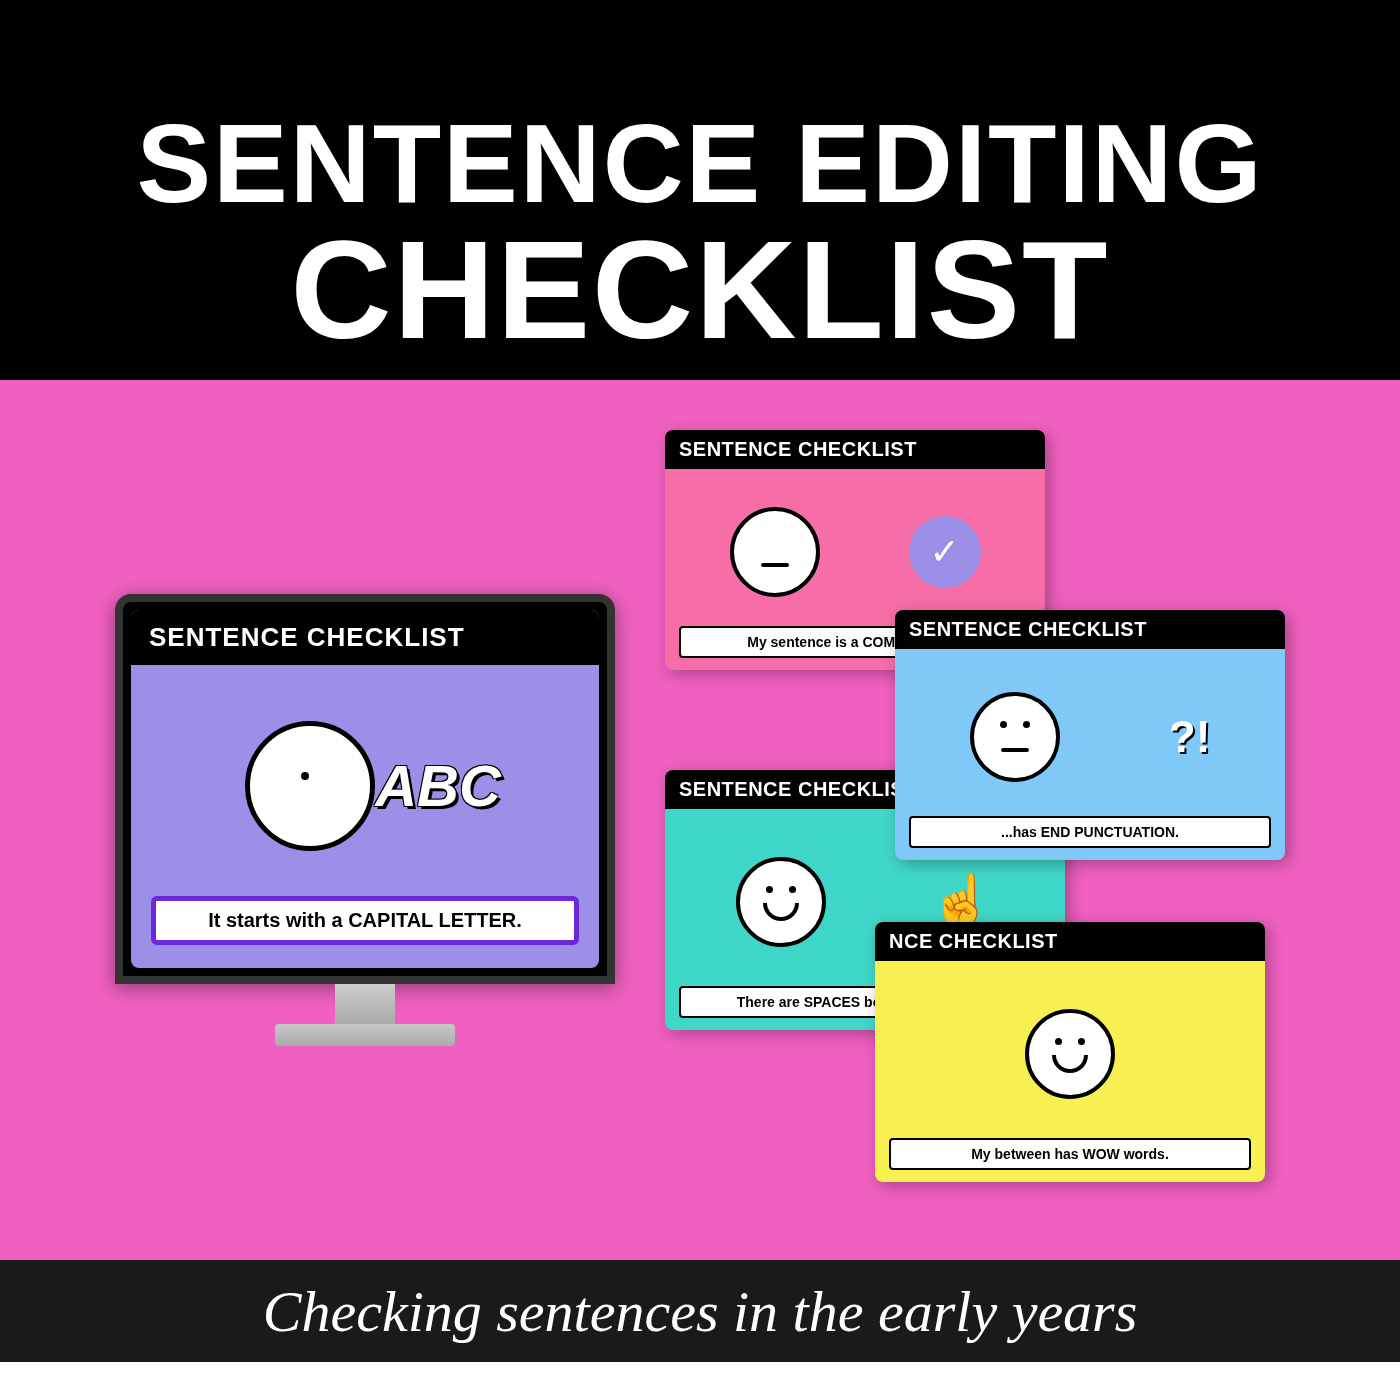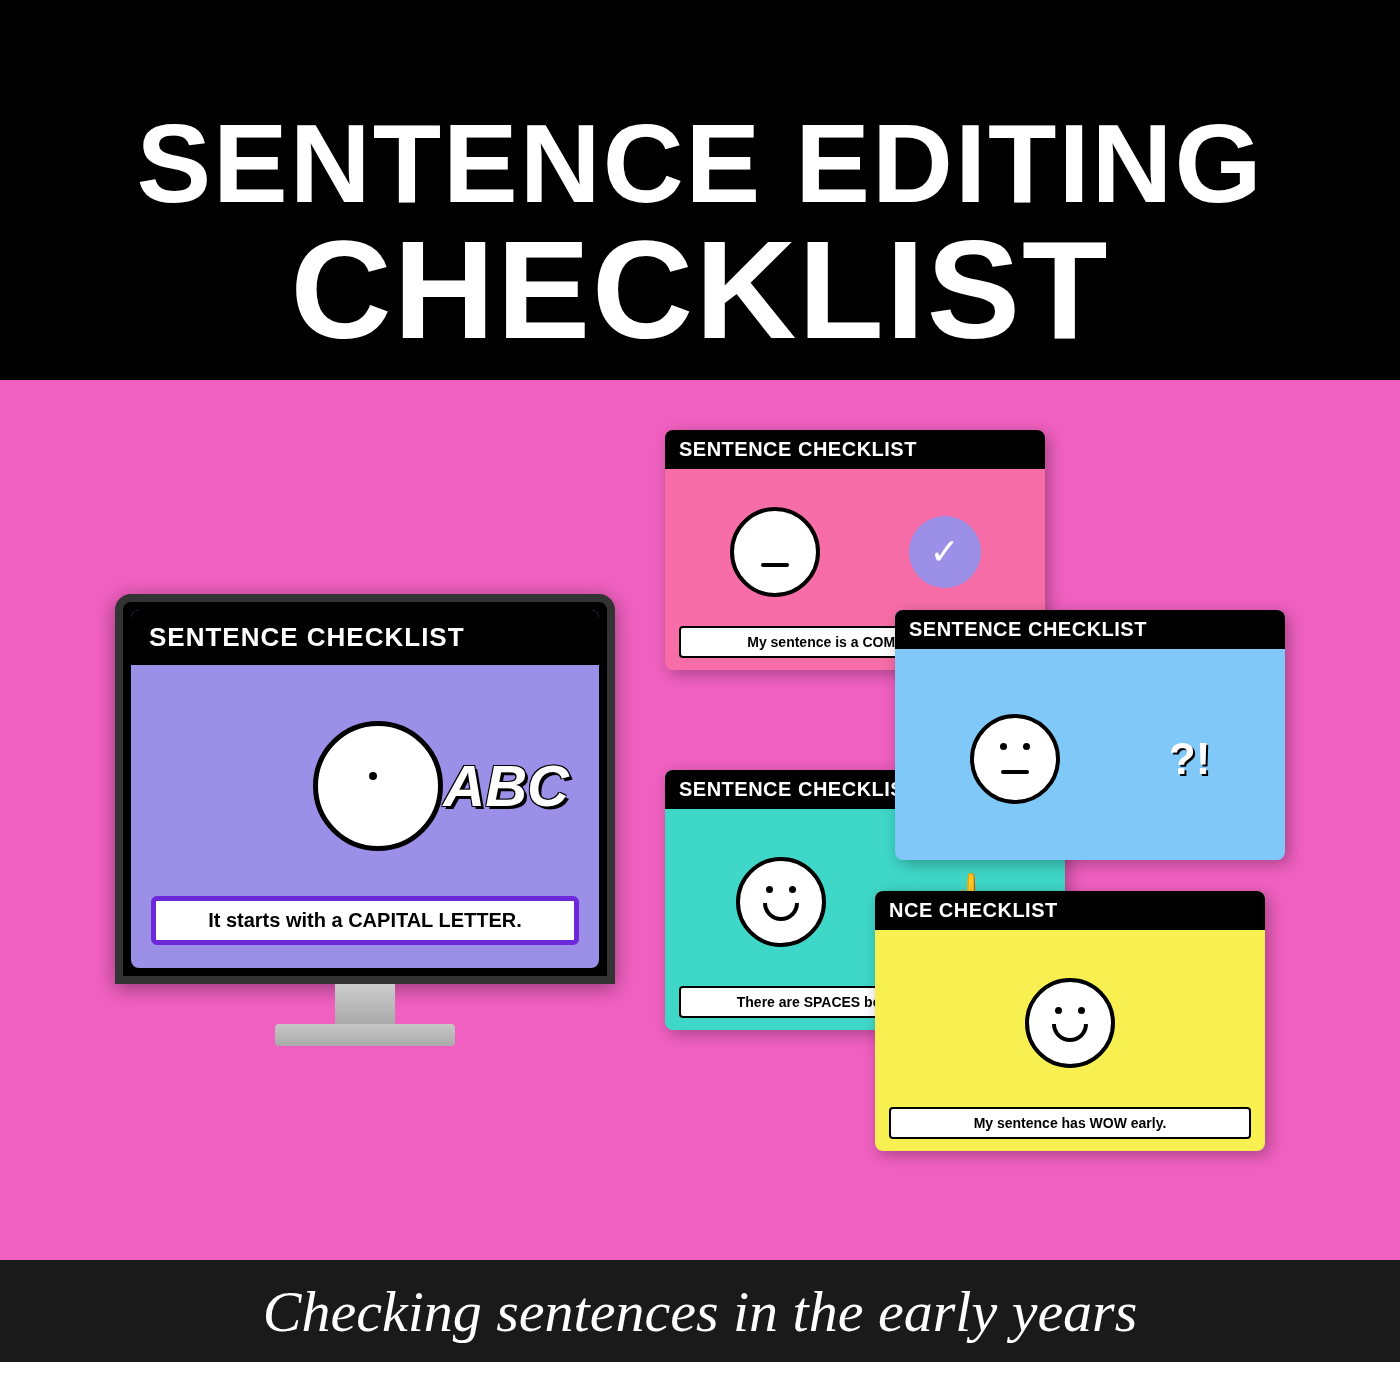--- a/index.html
+++ b/index.html
@@ -81,21 +81,21 @@
       color: #fff;
       font-size: 26px;
       font-weight: 900;
       padding: 12px 18px;
       letter-spacing: 1px;
     }
     .monitor-body {
       flex: 1;
       display: flex;
       align-items: center;
-      justify-content: flex-end;
+      justify-content: center;
       padding: 20px 30px 10px 30px;
       margin-left: 16px;
     }
     .monitor-circle {
       width: 130px;
       height: 130px;
       border-radius: 50%;
       background: #fff;
       border: 5px solid #000;
       display: flex;
@@ -261,21 +261,21 @@
     .card-3 {
       top: 340px;
       left: 0;
       width: 400px;
       height: 260px;
       background: #3fd8c8;
       z-index: 4;
     }
     
     .card-4 {
-      top: 461px;
+      top: 492px;
       left: 210px;
       width: 390px;
       height: 260px;
       background: #f8ef50;
       z-index: 5;
     }
 
     
     .check-bubble {
       width: 72px;
@@ -375,20 +375,21 @@
         <div class="card-body">
           <div class="card-face">
             <div class="face-eyes">
               <div class="face-eye"></div>
               <div class="face-eye"></div>
             </div>
             <div class="face-neutral"></div>
           </div>
           <div class="question-marks">?!</div>
         </div>
+        <div class="card-caption">...has END PUNCTUATION.</div>
       </div>
     </div>
 
     <div class="card card-3">
       <div class="card-inner">
         <div class="card-header">SENTENCE CHECKLIST</div>
         <div class="card-body">
           <div class="card-face">
             <div class="face-eyes">
               <div class="face-eye"></div>
@@ -407,21 +408,21 @@
         <div class="card-header">NCE CHECKLIST</div>
         <div class="card-body">
           <div class="card-face">
             <div class="face-eyes">
               <div class="face-eye"></div>
               <div class="face-eye"></div>
             </div>
             <div class="face-smile"></div>
           </div>
         </div>
-        <div class="card-caption">My sentence has WOW early.</div>
+        <div class="card-caption">My between has WOW words.</div>
       </div>
     </div>
 
   </div>
 
 </div>
 
 <div class="bottom-section">
   <div class="bottom-text">Checking sentences in the early years</div>
 </div>

